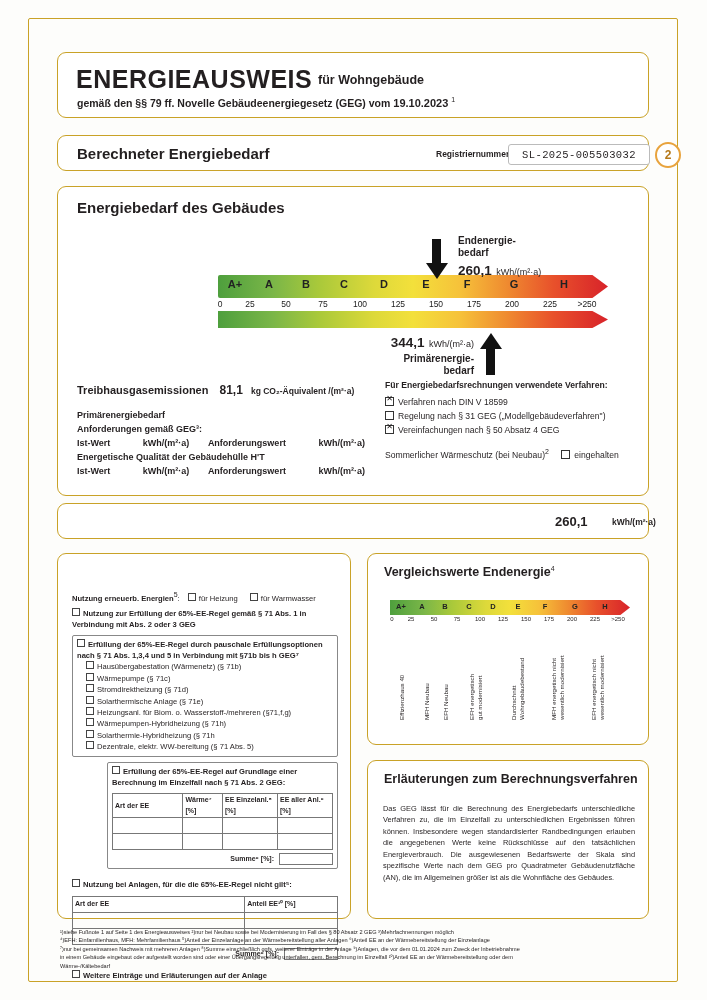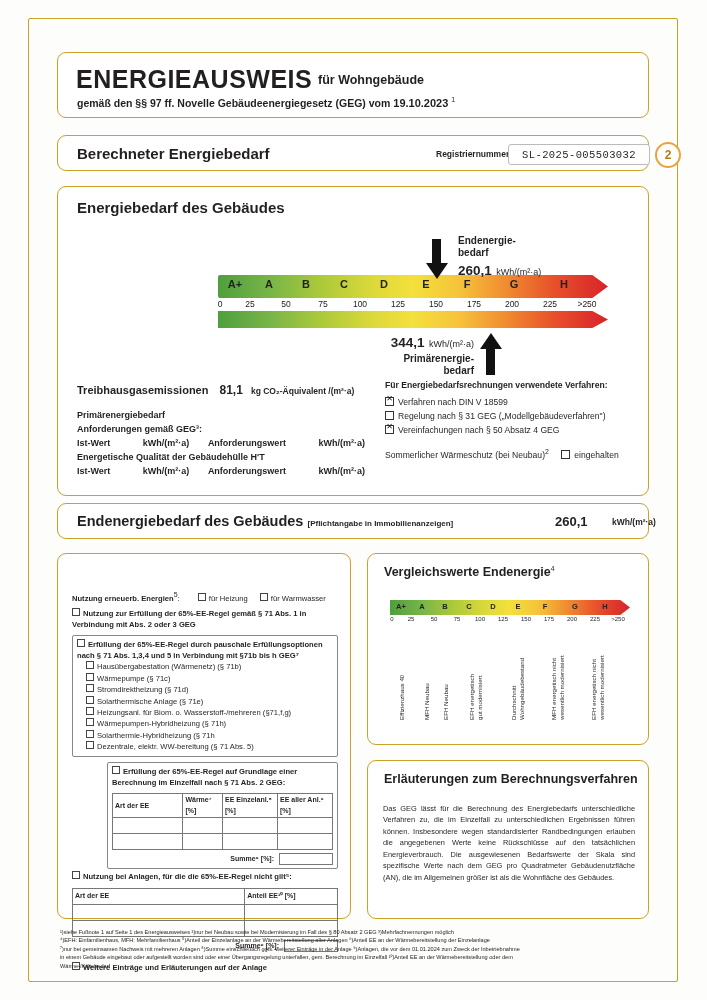--- a/index.html
+++ b/index.html
@@ -168,21 +168,21 @@
 <body>
 
 <div class="page">
 
   <div class="outer-frame"></div>
 
   <div class="box" id="title-box">
     <div class="title-main">ENERGIEAUSWEIS</div>
     <div class="title-sub">für Wohngebäude</div>
     <div class="title-line2">
-      <span>gemäß den §§ 97 ff. Novelle Gebäudeenergiegesetz (GEG) vom</span>
+      <span>gemäß den §§ 79 ff. Novelle Gebäudeenergiegesetz (GEG) vom</span>
       <span class="date">19.10.2023</span>
       <span class="sup">1</span>
     </div>
   </div>
 
   <div class="box" id="header-bar">
     <div class="header-title">Berechneter Energiebedarf</div>
     <div class="reg-label">Registriernummer</div>
     <div class="reg-value">SL-2025-005503032</div>
   </div>
@@ -278,34 +278,30 @@
         <span class="cb x"></span><span>Vereinfachungen nach § 50 Absatz 4 GEG</span>
       </div>
       <div class="sommer">
         <span>Sommerlicher Wärmeschutz (bei Neubau)</span><span class="sup">2</span>
         <span style="margin-left:10px;"><span class="cb open"></span><span>eingehalten</span></span>
       </div>
     </div>
   </div>
 
   <div class="box" id="endenergie-box">
-    <div class="ee-title">
-      <span>Endenergiebedarf des Gebäudes</span>
-      <span class="ee-note">[Pflichtangabe in Immobilienanzeigen]</span>
-    </div>
     <div class="ee-val">260,1</div>
     <div class="ee-unit">kWh/(m²·a)</div>
   </div>
 
   <div class="box" id="renew-box">
     <div class="renew-body">
 
       <div>
         <span class="bold">Nutzung erneuerb. Energien</span><span class="sup">5</span>:
-        <span style="margin-left:16px;"><span class="cbx"></span><span>für Heizung</span></span>
+        <span style="margin-left:6px;"><span class="cbx"></span><span>für Heizung</span></span>
         <span style="margin-left:10px;"><span class="cbx"></span><span>für Warmwasser</span></span>
       </div>
 
       <div style="margin-top:4px;">
         <span class="cbx"></span><span class="bold">Nutzung zur Erfüllung der 65%-EE-Regel gemäß § 71 Abs. 1 in Verbindung mit Abs. 2 oder 3 GEG</span>
       </div>
 
       <div class="sub-frame">
         <div>
           <span class="cbx"></span><span class="bold">Erfüllung der 65%-EE-Regel durch pauschale Erfüllungsoptionen nach § 71 Abs. 1,3,4 und 5 in Verbindung mit §71b bis h GEG⁷</span>
@@ -345,21 +341,21 @@
                 <td></td>
               </tr>
         </tbody>
           </table>
         <div style="text-align:right;margin-top:3px;font-weight:bold;font-size:7px;">
           <span>Summe⁹ [%]:</span>
           <span style="display:inline-block;width:52px;border:1px solid #777;height:10px;vertical-align:middle;margin-left:3px;"></span>
         </div>
       </div>
 
-      <div style="margin-top:2px;">
+      <div style="margin-top:10px;">
         <span class="cbx"></span><span class="bold">Nutzung bei Anlagen, für die die 65%-EE-Regel nicht gilt⁵:</span>
       </div>
       <table class="tbl">
         <tbody>
             <tr>
           <td class="hd" style="width:65%">Art der EE</td>
           <td class="hd" style="width:35%">Anteil EE¹⁰ [%]</td>
         </tr>
         <tr>
               <td></td>

